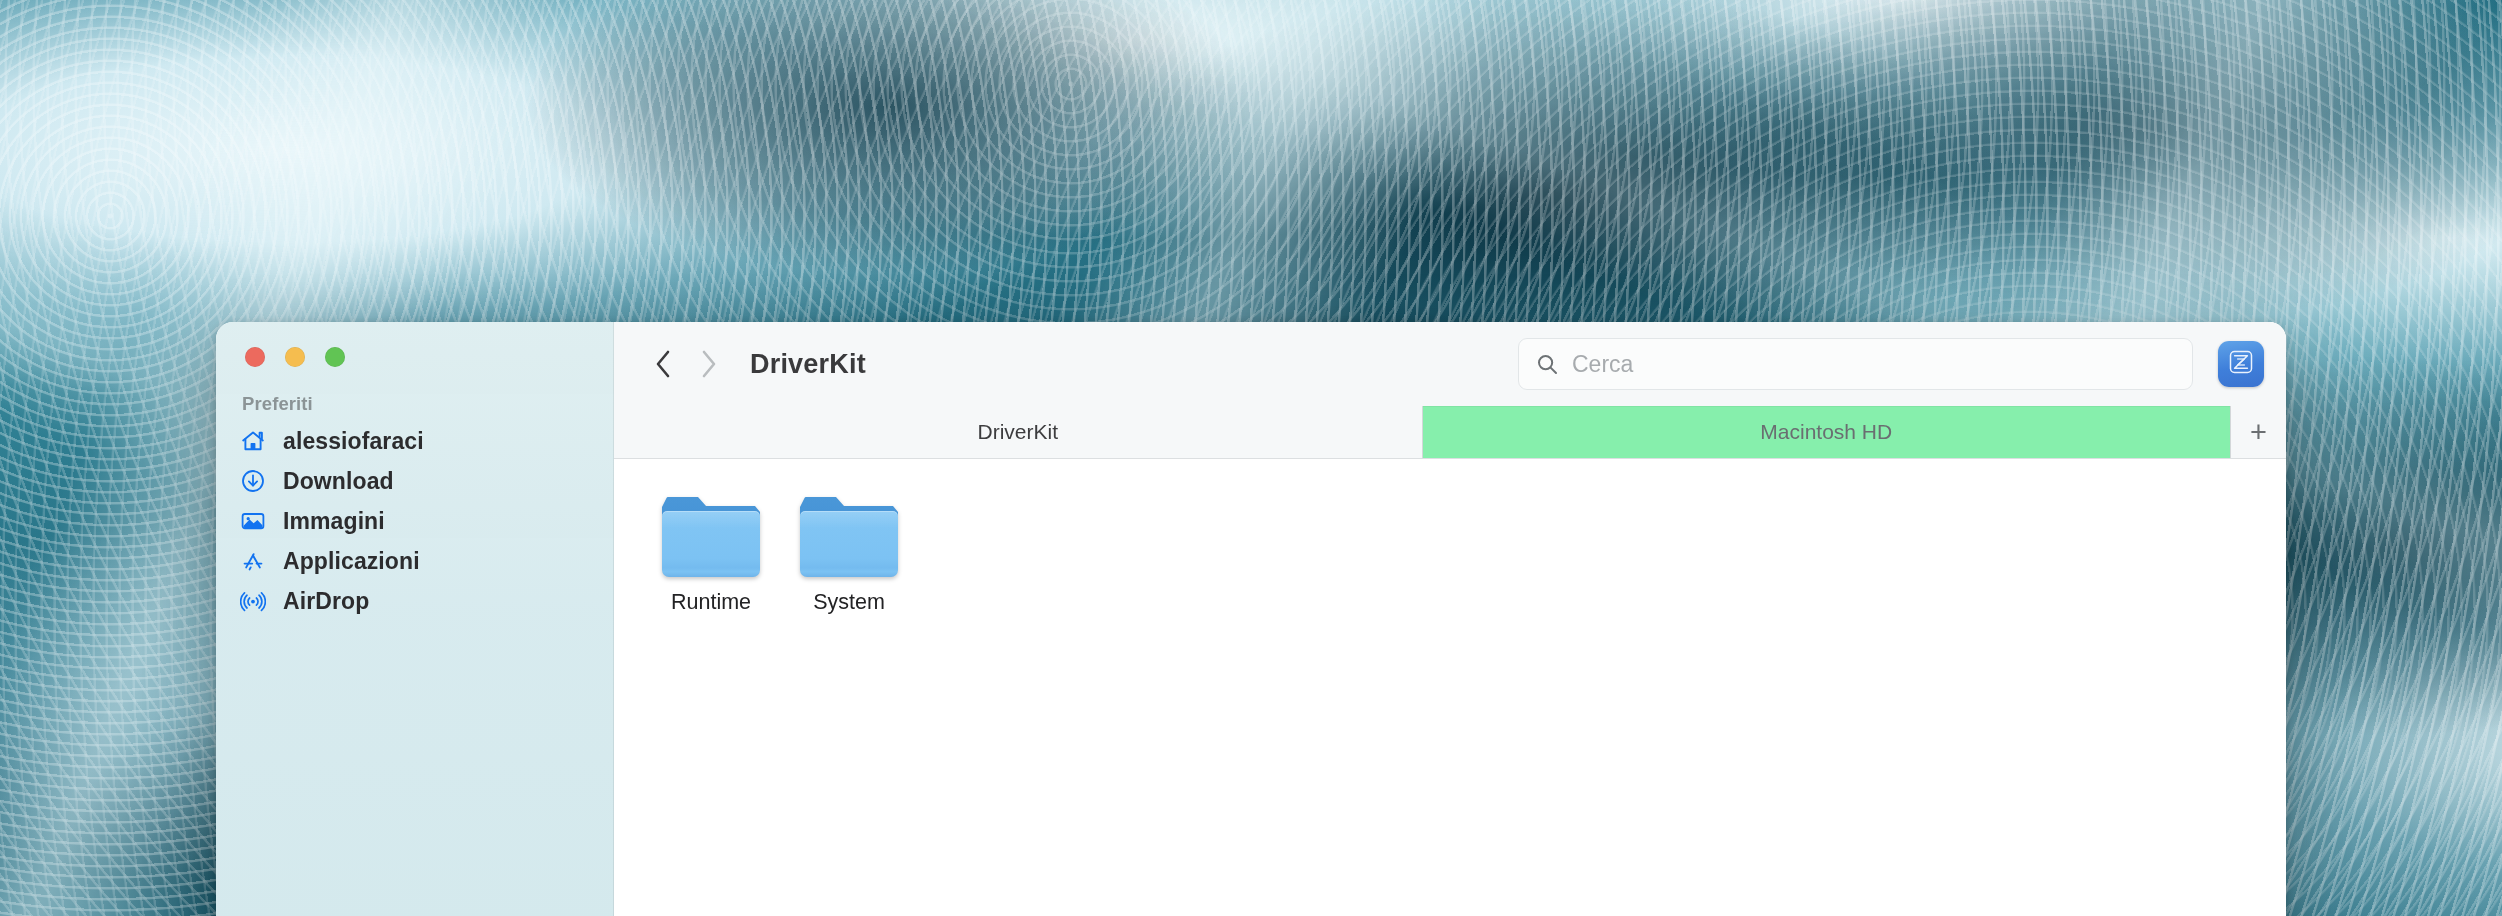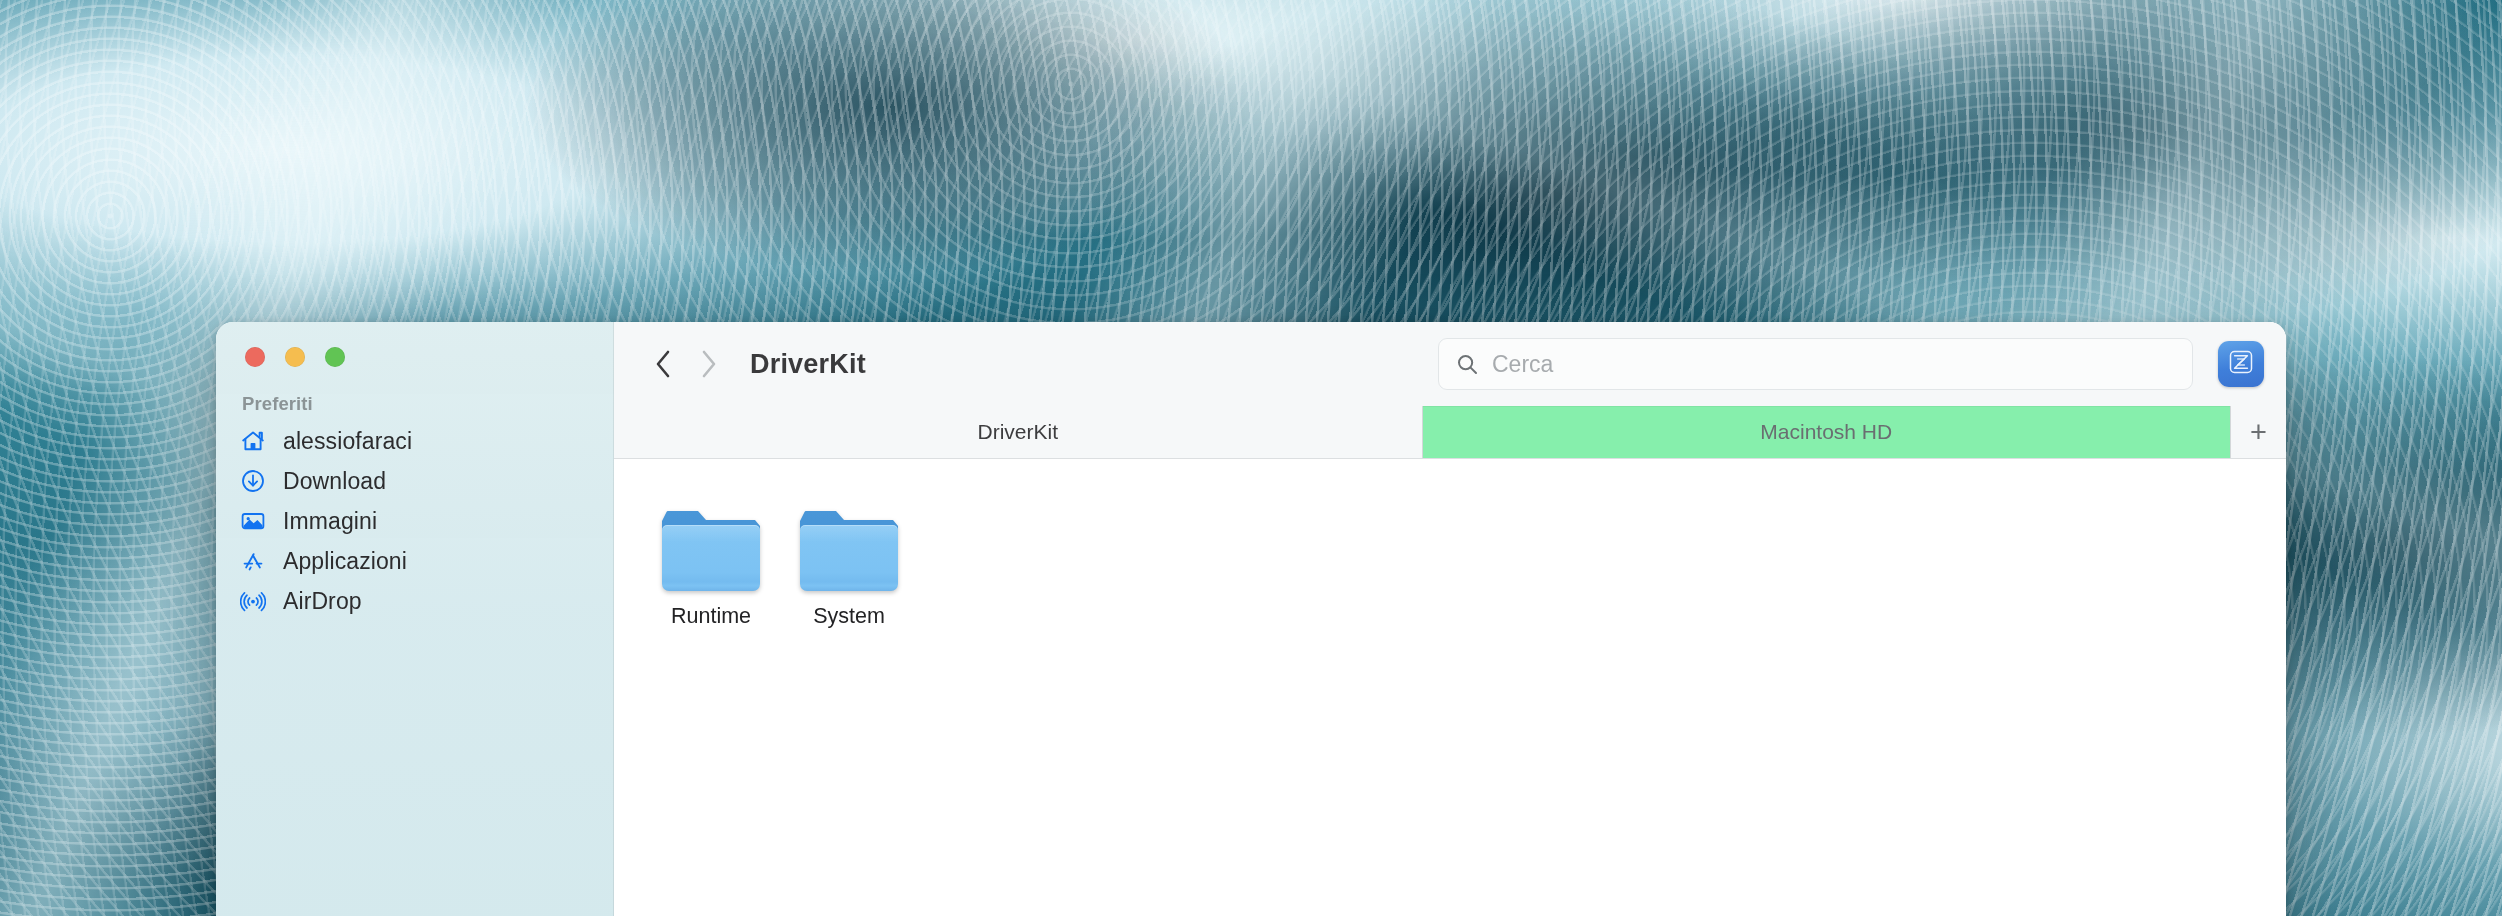--- a/index.html
+++ b/index.html
@@ -106,20 +106,21 @@
     letter-spacing: .1px;
   }
   .sidebar-list { padding: 0 10px; }
   .sidebar-item {
     display: flex;
     align-items: center;
     gap: 17px;
     height: 40px;
     padding: 0 10px 0 14px;
     border-radius: 7px;
+    font-weight: bold;
   }
   .sidebar-item .si-icon {
     width: 26px; height: 26px;
     flex: none;
     display: flex; align-items: center; justify-content: center;
     color: #1273f0;
   }
   .sidebar-item .si-icon svg { display: block; }
   .sidebar-item .si-label {
     font-size: 23px;
@@ -153,21 +154,21 @@
   .nav-btn.disabled { color: #b9bdbf; }
   #path-title {
     font-size: 27px;
     font-weight: bold;
     color: #3a3a3c;
     margin-left: 20px;
     letter-spacing: .2px;
   }
   #toolbar-spacer { flex: 1; }
   #search-field {
-    width: 755px;
+    width: 675px;
     height: 52px;
     border: 1px solid #e2e6e8;
     border-radius: 9px;
     background: #fbfcfc;
     display: flex;
     align-items: center;
     gap: 13px;
     padding: 0 16px;
     box-sizing: border-box;
   }
@@ -235,21 +236,21 @@
     overflow: hidden;
   }
   #icon-grid {
     display: flex;
     flex-wrap: wrap;
     align-content: flex-start;
     padding-left: 28px;
   }
   .file-item {
     width: 138px;
-    margin: 24px 0;
+    margin: 10px 0;
     display: flex;
     flex-direction: column;
     align-items: center;
   }
   .folder-icon {
     width: 98px;
     height: 80px;
     position: relative;
     filter: drop-shadow(0 2px 2px rgba(0,0,0,0.22));
   }

